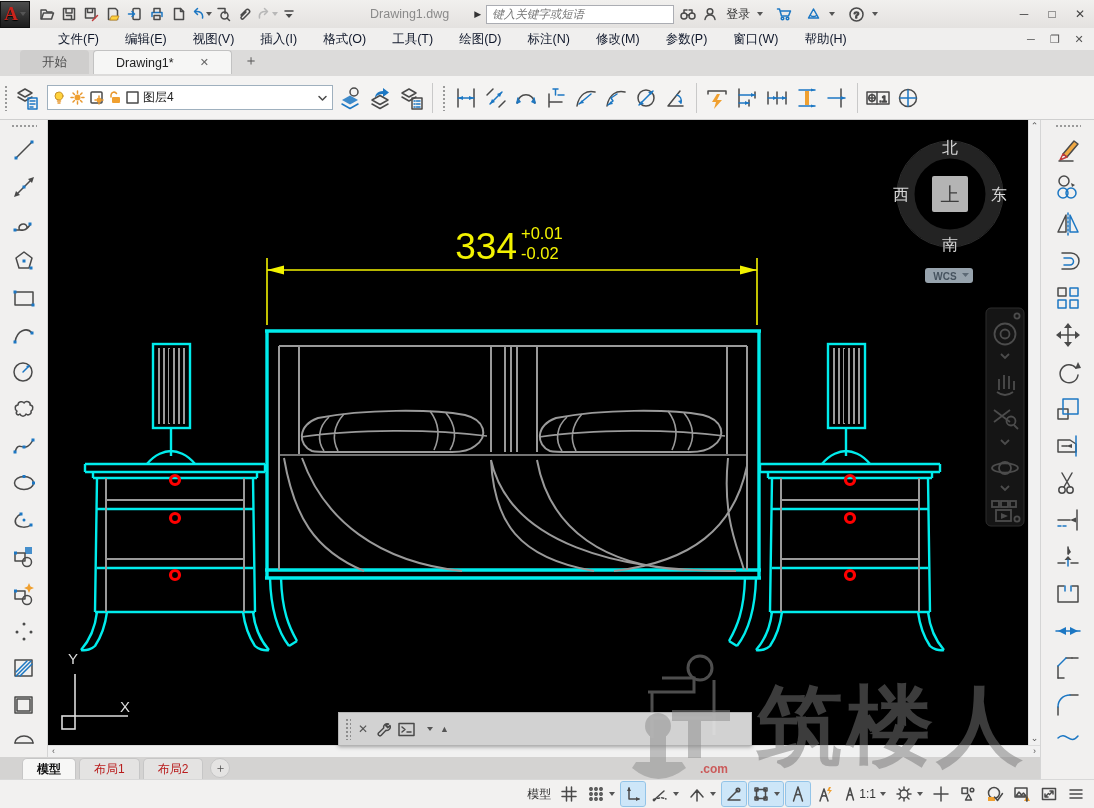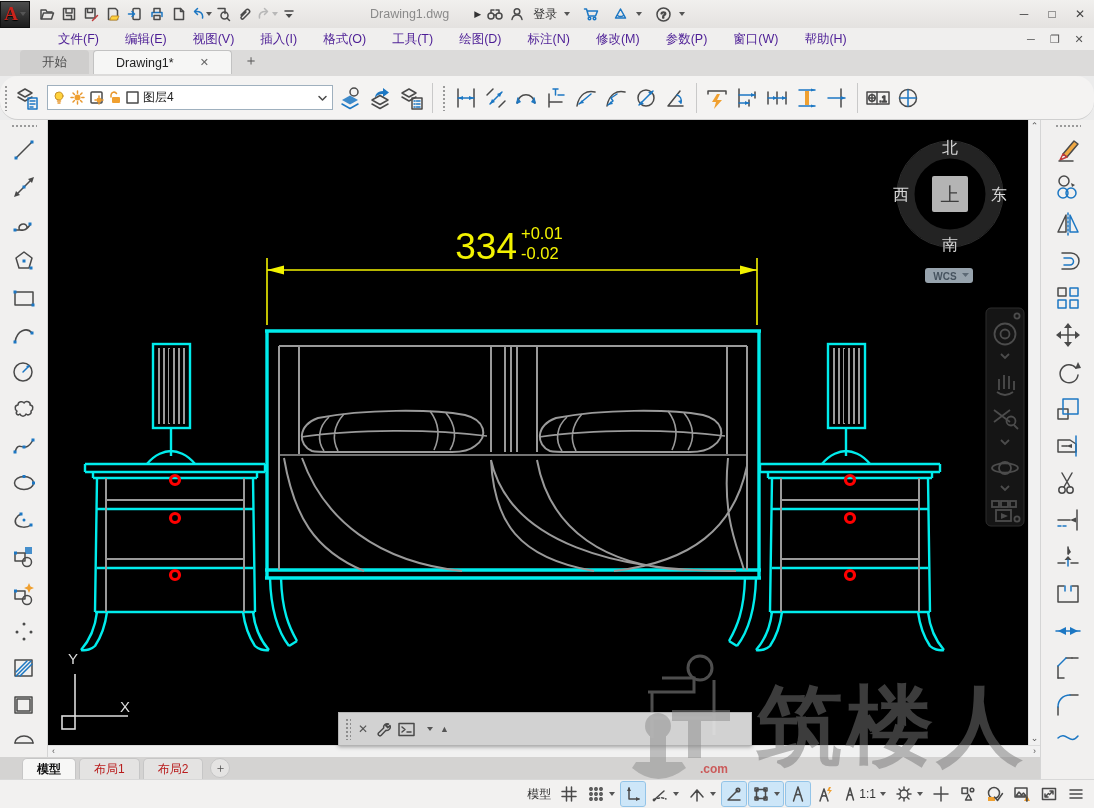--- a/index.html
+++ b/index.html
@@ -18,32 +18,32 @@
   .caret{width:0;height:0;border-left:3.5px solid transparent;border-right:3.5px solid transparent;border-top:4px solid #555;display:inline-block;margin-left:2px;}
   #doc-title{color:#8a8a8a;font-size:12.5px;margin-left:70px;margin-right:25px;}
   #search-wrap{display:flex;align-items:center;gap:5px;}
   #search-expand{color:#333;font-size:9px;}
   #search-input{width:188px;height:19px;border:1px solid #abadb3;background:#fff;font-style:italic;color:#888;font-size:11.5px;padding:0 5px;}
   #signin-label{font-size:12px;color:#333;margin-left:3px;}
   #win-controls{margin-left:auto;display:flex;}
   .winbtn{width:28px;height:24px;display:flex;align-items:center;justify-content:center;color:#444;font-size:12px;}
   
   #menubar{position:absolute;left:0;top:28px;width:1094px;height:22px;background:#f0efee;display:flex;align-items:center;padding-left:58px;gap:26px;font-size:12.5px;}
-  .menu-item{color:#4c1d95;}
+  .menu-item{color:#0f172a;}
   #menubar .docctl{margin-left:auto;display:flex;padding-right:4px;gap:2px;}
   .docbtn{width:22px;height:18px;display:flex;align-items:center;justify-content:center;color:#555;font-size:11px;}
   
   #doctabs{position:absolute;left:0;top:50px;width:1094px;height:26px;background:#dcdbda;display:flex;align-items:flex-start;padding-left:20px;}
   .dtab{height:24px;display:flex;align-items:center;padding:0 22px;border-radius:4px 4px 0 0;font-size:12.5px;}
   .dtab.inactive{background:#cfcecd;color:#4a4a4a;margin-right:4px;}
   .dtab.active{background:#f6f6f5;color:#222;border:1px solid #c2c2c2;border-bottom:none;gap:26px;}
   .tab-close{color:#666;font-size:11px;}
   .tab-add{width:22px;height:22px;display:flex;align-items:center;justify-content:center;color:#555;font-size:14px;margin-left:8px;}
   
-  #toolbar{position:absolute;left:0;top:76px;width:1094px;height:44px;background:#f4f3f2;border-bottom:1px solid #cfcfcf;display:flex;align-items:center;border-radius:18px;}
+  #toolbar{position:absolute;left:0;top:76px;width:1094px;height:44px;background:#f4f3f2;border-bottom:1px solid #cfcfcf;display:flex;align-items:center;}
   .grip{width:5px;height:26px;margin:0 4px;background-image:radial-gradient(#9a9a9a 1px,transparent 1px);background-size:4px 4px;}
   .tbtn{width:30px;height:34px;display:flex;align-items:center;justify-content:center;border-radius:2px;}
   #layer-combo{width:286px;height:25px;border:1px solid #9fb0be;background:#fff;display:flex;align-items:center;gap:4px;padding:0 4px;margin:0 4px;}
   #layer-combo .name{font-size:12px;color:#222;flex:1;}
   .vsep{width:1px;height:30px;background:#c9c9c9;margin:0 5px;}
   
   #left-tools{position:absolute;left:0;top:120px;width:48px;height:637px;background:#f1f0ef;border-right:1px solid #d5d5d5;display:flex;flex-direction:column;align-items:center;overflow:hidden;}
   #right-tools{position:absolute;left:1040px;top:120px;width:54px;height:659px;background:#f1f0ef;border-left:1px solid #d5d5d5;display:flex;flex-direction:column;align-items:center;overflow:hidden;}
   .sgrip{width:26px;height:5px;margin:4px 0 2px;background-image:radial-gradient(#9a9a9a 1px,transparent 1px);background-size:4px 4px;flex:none;}
   .stool{width:36px;height:37px;flex:none;display:flex;align-items:center;justify-content:center;border-radius:2px;}
@@ -160,20 +160,21 @@
       </div>
     <div class="qbtn">
         <svg class="ic" width="12" height="12">
           <path d="M2 3h8"></path>
           <path class="fg" d="M2.5 6l3.5 4 3.5-4z"></path>
         </svg>
       </div>
     <span id="doc-title">Drawing1.dwg</span>
     <div id="search-wrap">
       <span id="search-expand">▶</span>
+      <input id="search-input" placeholder="键入关键字或短语" style="">
       <svg class="ic" width="18" height="16">
           <circle cx="5" cy="10" r="3"></circle>
           <circle cx="13" cy="10" r="3"></circle>
           <path d="M8 9h2M5 7V4h3M13 7V4h-3"></path>
         </svg>
       <svg class="ic" width="16" height="16">
           <circle cx="8" cy="5.5" r="2.8"></circle>
           <path d="M3 13.5c.5-3 2.5-4.5 5-4.5s4.5 1.5 5 4.5"></path>
         </svg>
       <span id="signin-label">登录</span>

